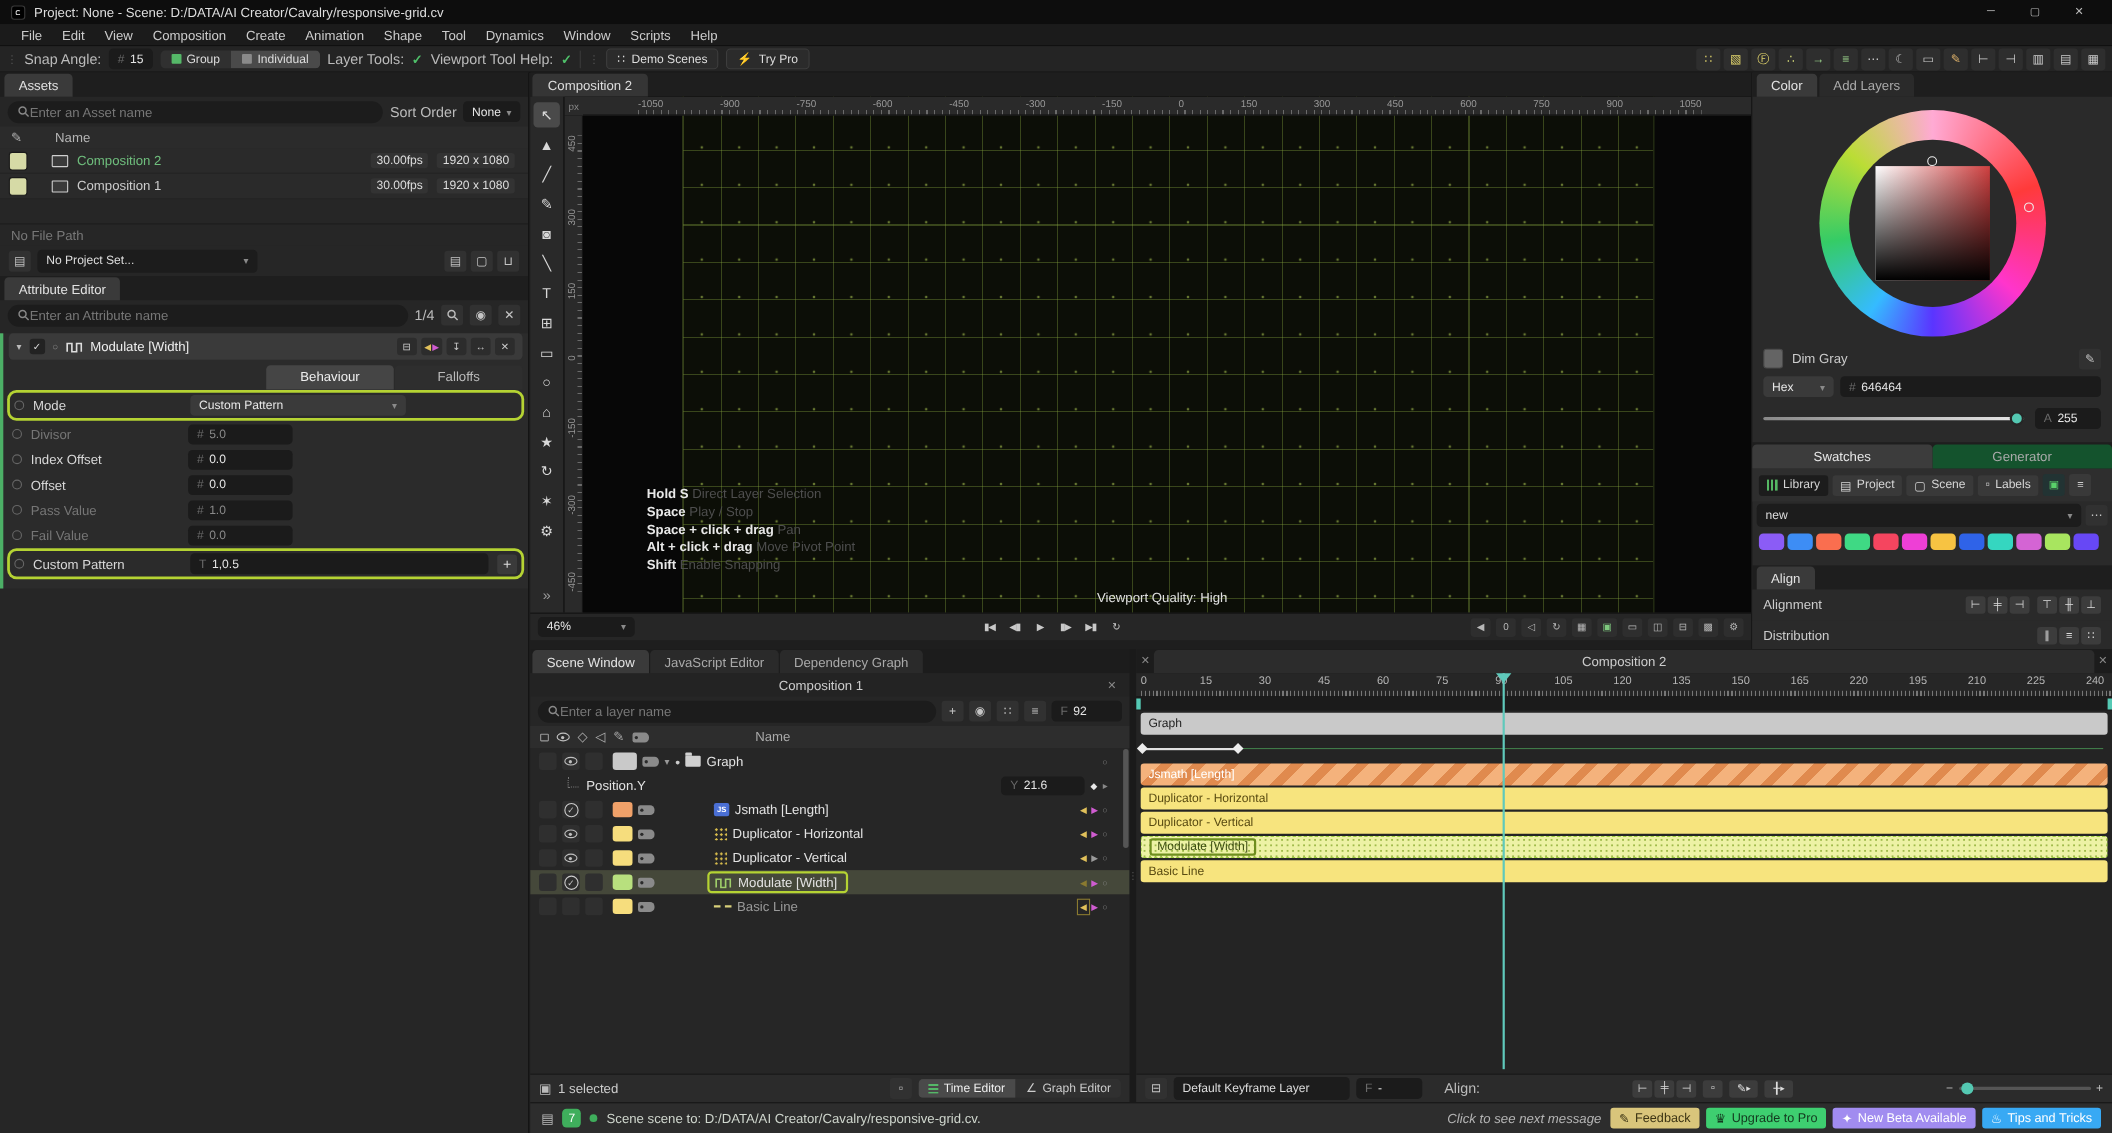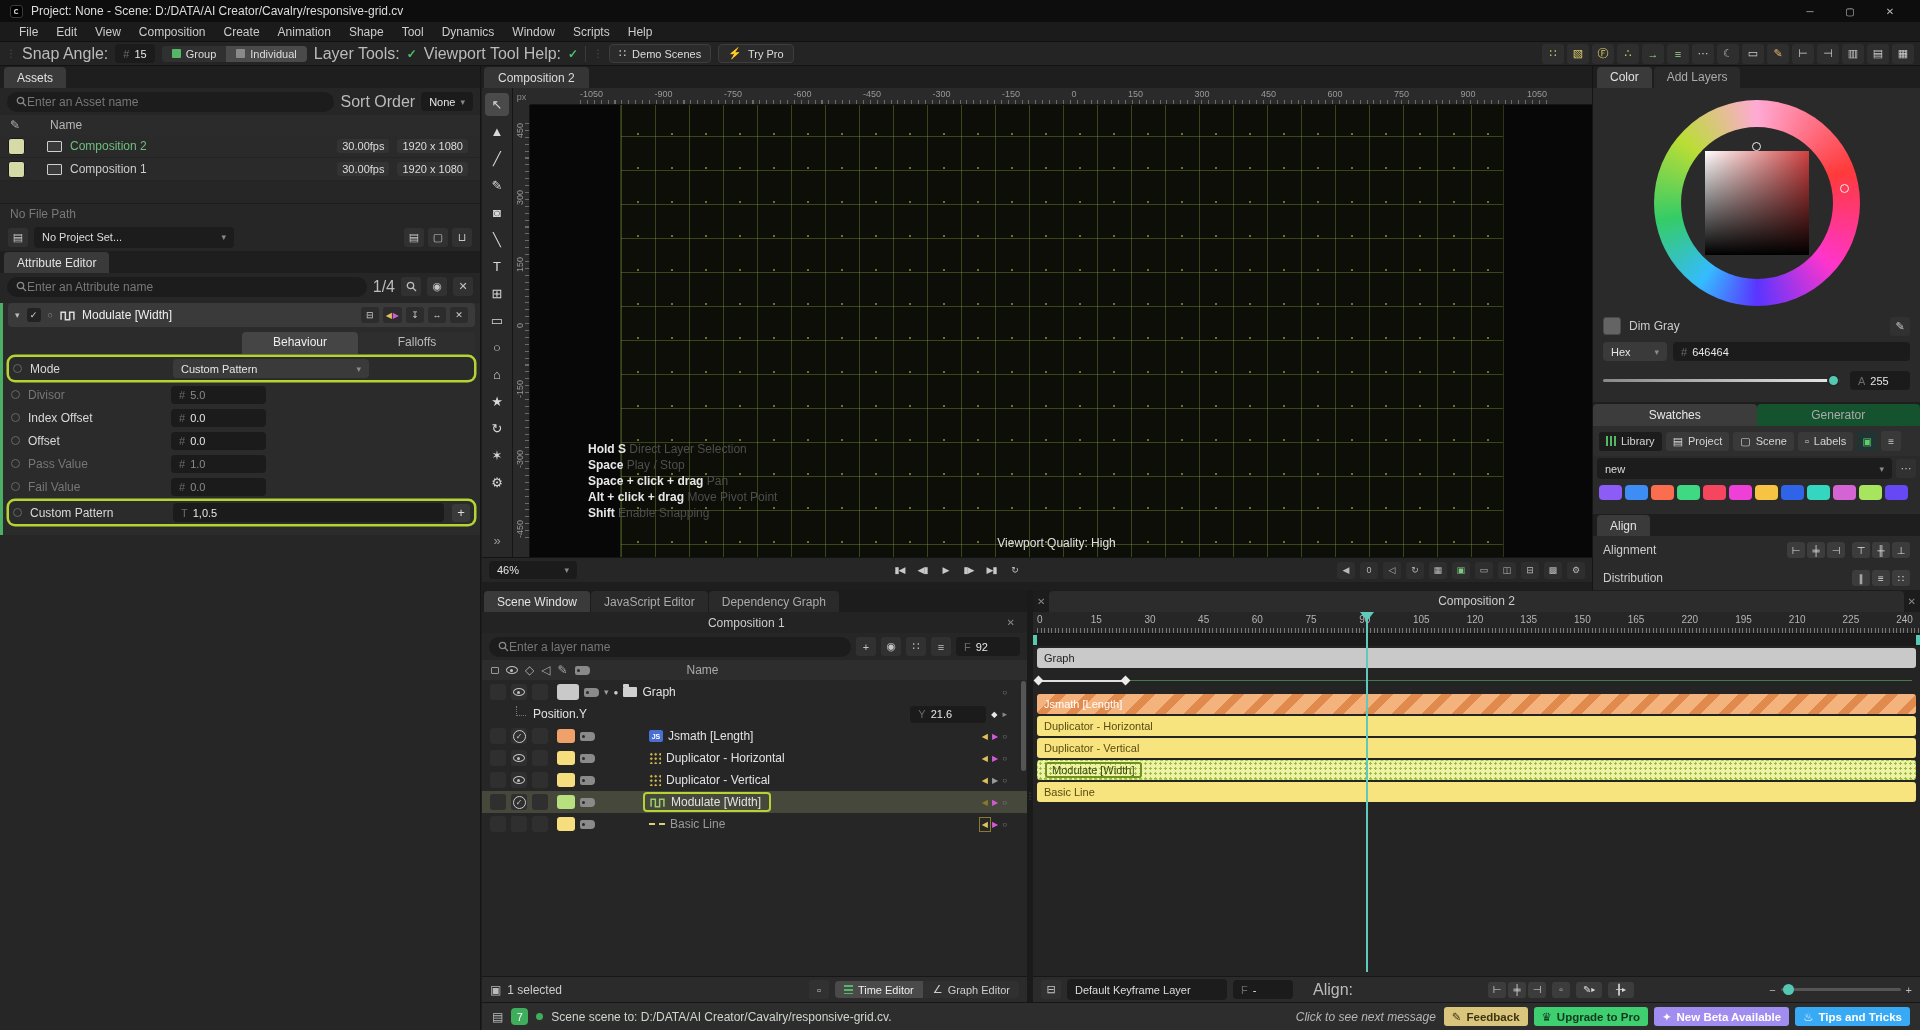--- a/index.html
+++ b/index.html
@@ -9,21 +9,21 @@
 
 .titlebar{height:22px;background:#0d0d0d;display:flex;align-items:center;padding:0 10px;gap:8px;color:#ddd}
 .app-icon{width:13px;height:13px;background:#000;border:1px solid #3a3a3a;border-radius:3px;position:relative}
 .app-icon::after{content:"";position:absolute;inset:3px;border:1.5px solid #ddd;border-radius:50%;border-right-color:transparent}
 .winctl{margin-left:auto;display:flex}
 .winctl span{width:40px;text-align:center;color:#bbb;font-size:10px;cursor:default}
 .menubar{height:20px;background:#1b1b1b;display:flex;align-items:center;padding:0 10px;gap:0;border-bottom:1px solid #101010}
 .mi{padding:0 9px;color:#ccc;font-size:12px}
 .toolbar{height:24px;background:#242424;display:flex;align-items:center;padding:0 6px;gap:7px;border-bottom:1px solid #121212}
 .handle{color:#555;font-size:10px;letter-spacing:-1px}
-.tlabel{color:#bbb;font-size:16px}
+.tlabel{color:#bbb;font-size:13px}
 .chip{background:#1b1b1b;border-radius:4px;display:inline-flex;align-items:center;gap:5px;padding:0 8px;height:19px;font-size:11px}
 .pfx{color:#6a6a6a}
 .val{color:#e6e6e6}
 .grp{display:flex;background:#303030;border-radius:4px;overflow:hidden}
 .grp span{padding:2px 10px;font-size:11px;color:#ddd;display:flex;gap:5px;align-items:center}
 .grp .gsel{background:#4a4a4a}
 .gicon{width:9px;height:9px;background:#55b868;border-radius:1px}
 .gicon.gray{background:#8a8a8a}
 .chk{color:#4fc06a;font-weight:bold;font-size:12px}
 .tbtn{border:1px solid #3d3d3d;background:#2b2b2b;border-radius:4px;height:19px;display:inline-flex;align-items:center;gap:6px;padding:0 9px;color:#ddd;font-size:11px}
@@ -99,21 +99,21 @@
 .vphelp .d{color:#4e4e4e;font-size:12px}
 .vpq{position:absolute;bottom:7px;left:44%;color:#e0e0e0;font-size:12px;z-index:2}
 .vpbottom{position:absolute;left:0;right:0;bottom:0;height:25px;background:#262626;border-top:1px solid #141414;display:flex;align-items:center;padding:0 7px;gap:4px}
 .zoomsel{width:88px;height:18px}
 .transport{display:flex;gap:7px;margin:0 auto}
 .tpb{min-width:16px;color:#c8c8c8;font-size:9px;text-align:center;letter-spacing:-1px}
 .vpicons{display:flex;gap:5px;align-items:center}
 .vpi{min-width:18px;height:17px;background:#2e2e2e;border-radius:3px;display:flex;align-items:center;justify-content:center;color:#b8b8b8;font-size:9px;padding:0 2px}
 
 .rightp{position:absolute;right:0;top:66px;width:328px;height:524px;background:#2a2a2a;border-left:1px solid #141414}
-.cptabs{height:22px;background:#1e1e1e;display:flex;align-items:center;padding-left:4px;gap:2px}
+.cptabs{height:22px;background:#1e1e1e;display:flex;align-items:flex-end;padding-left:4px;gap:2px}
 .wheelwrap{position:relative;width:206px;height:206px;margin:12px auto 8px}
 .ring{position:absolute;inset:0;border-radius:50%;background:conic-gradient(#ffaad4,#ff3a3a 70deg,#ff35cc 130deg,#5a35ff 180deg,#35bbff 215deg,#35cc66 260deg,#bbdd35 310deg,#ffaad4 360deg)}
 .ring::after{content:"";position:absolute;inset:27px;border-radius:50%;background:#2a2a2a}
 .sqr{position:absolute;left:51px;top:51px;width:104px;height:104px;background:linear-gradient(to top,#000,rgba(0,0,0,0)),linear-gradient(to right,#fff,#cf4040)}
 .seldot{position:absolute;width:9px;height:9px;border:1.5px solid #eee;border-radius:50%}
 .cnrow{display:flex;align-items:center;gap:8px;padding:0 10px;height:24px}
 .cswatch{width:18px;height:18px;border-radius:3px;border:1px solid #4a4a4a}
 .drop{margin-left:auto}
 .hexrow{display:flex;gap:6px;padding:0 10px;margin-top:4px}
 .alpharow{display:flex;align-items:center;gap:10px;padding:0 10px;margin-top:10px}
@@ -204,21 +204,21 @@
 .ztrack{width:120px;height:3px;background:#555;border-radius:2px;position:relative}
 .ztrack i{position:absolute;left:2px;top:-4px;width:11px;height:11px;border-radius:50%;background:#54c8b2}
 .mag{color:#bbb;font-size:11px}
 
 .statusbar{position:absolute;left:482px;right:0;bottom:0;height:28px;background:#2d2d2d;border-top:1px solid #161616;display:flex;align-items:center;gap:8px;padding:0 10px}
 .badge7{width:17px;height:17px;background:#3fae5c;border-radius:4px;color:#fff;display:flex;align-items:center;justify-content:center;font-size:11px}
 .gdot{width:7px;height:7px;border-radius:50%;background:#3fae5c}
 .smsg{color:#cfd6cd;font-size:12px}
 .snext{margin-left:auto;color:#b5b5b5;font-style:italic;font-size:12px}
 .sb-btn{height:19px;border-radius:3px;display:inline-flex;align-items:center;gap:5px;padding:0 8px;font-size:11.5px}
-.sb-btn b{font-weight:bold}
+.sb-btn b{font-weight:normal}
 .consoleic{color:#bbb;font-size:12px}
 </style>
 </head>
 <body>
 
 <div class="titlebar">
   <span class="app-icon"></span>
   <span>Project: None - Scene: D:/DATA/AI Creator/Cavalry/responsive-grid.cv</span>
   <span class="winctl">
     <span>─</span>

